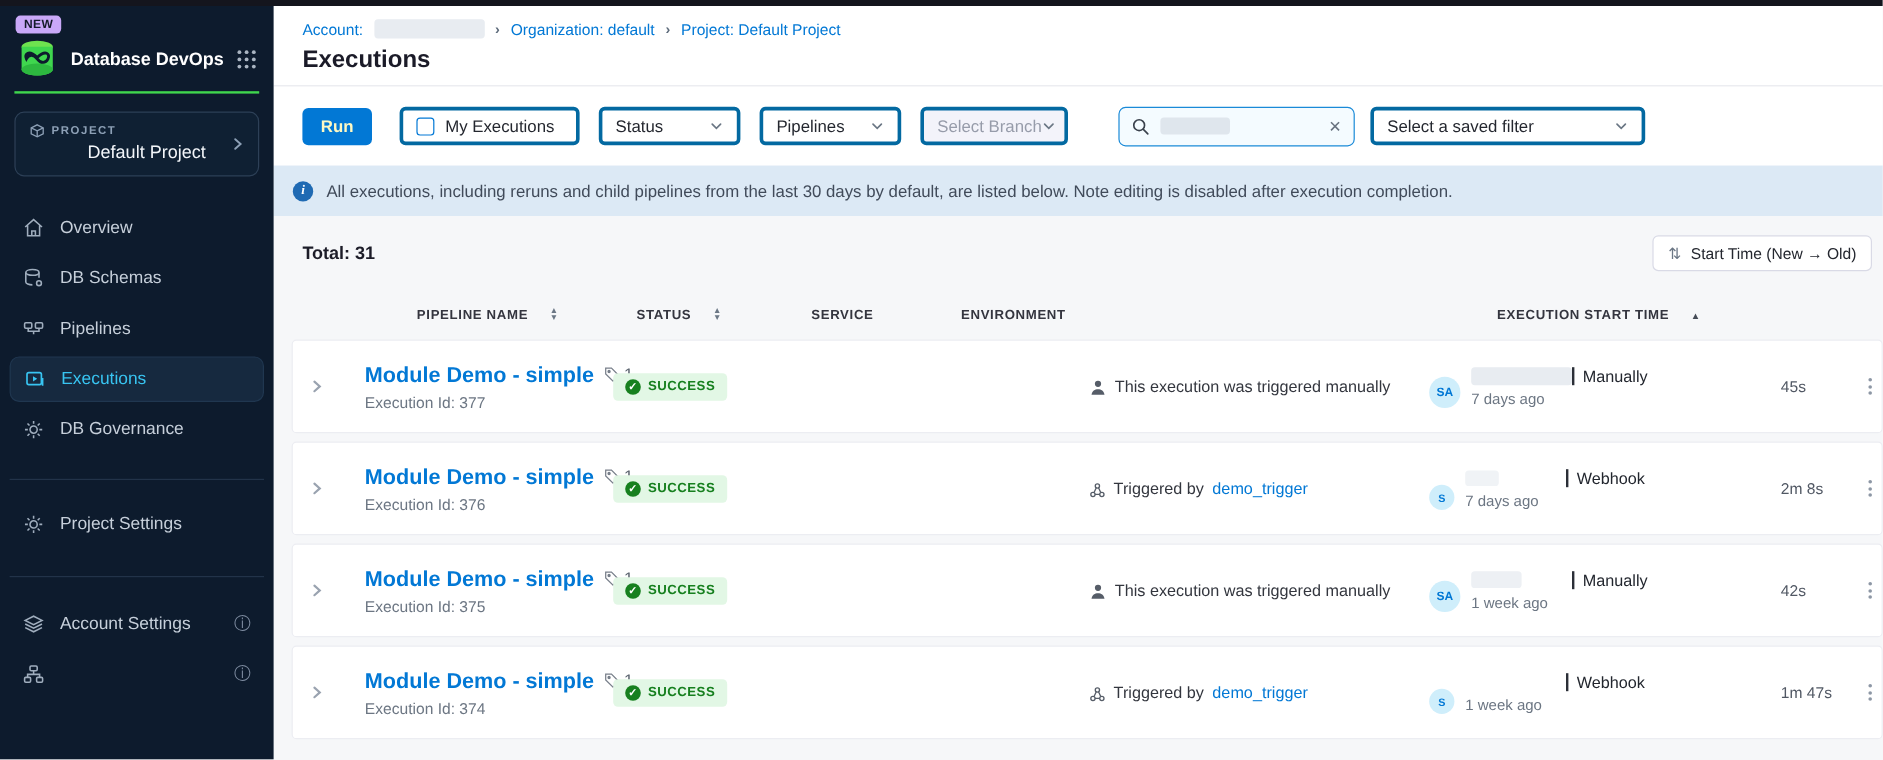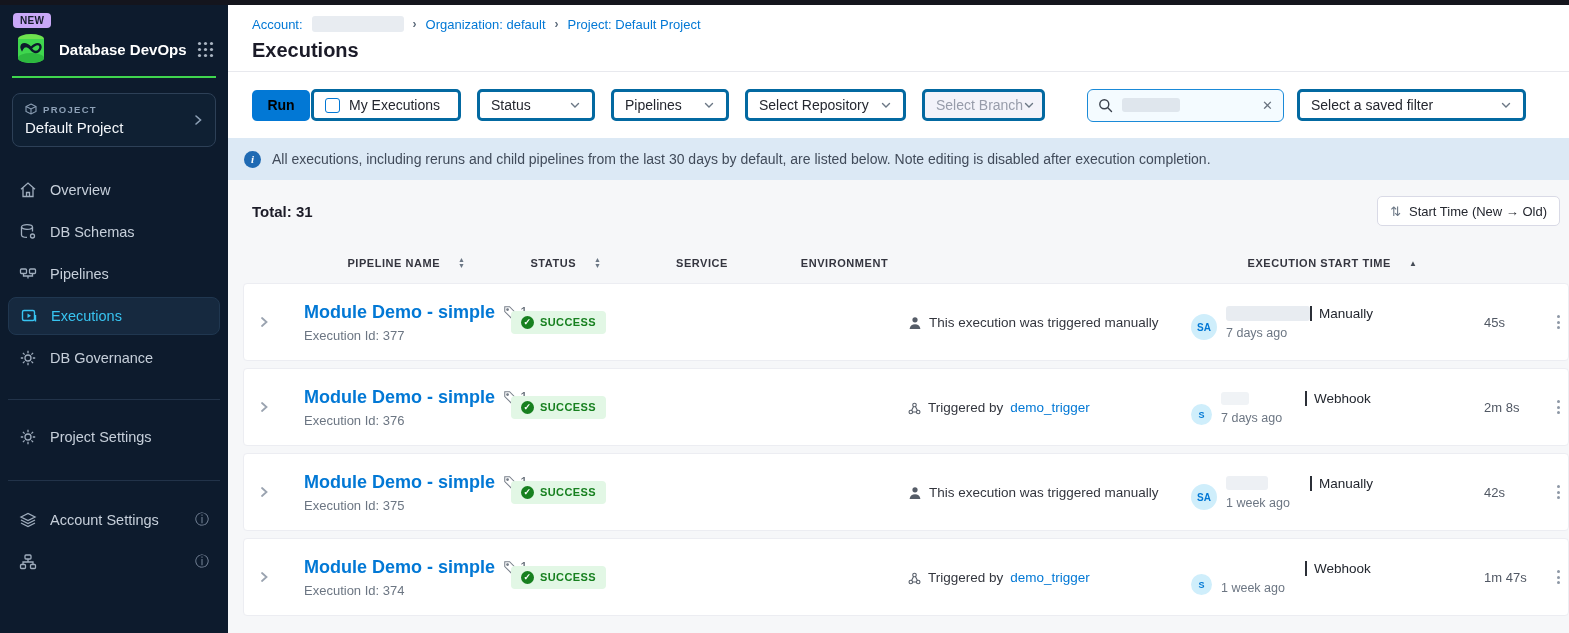--- a/index.html
+++ b/index.html
@@ -11,21 +11,21 @@
   
   .sidebar { width:228px; min-width:228px; height:633px; background:#0d1b2d; color:#c6cfda; display:flex; flex-direction:column; position:relative; z-index:10; }
   .brand-wrap { padding:10px 14px 0 13px; }
   .new-badge { display:inline-block; background:#c9a8f8; color:#141b2a; font-size:10px; font-weight:700; padding:2px 7px; border-radius:4px; letter-spacing:.3px; }
   .brand { display:flex; align-items:center; gap:10px; margin-top:5px; }
   .brand-title { color:#ffffff; font-weight:700; font-size:15px; white-space:nowrap; }
   .grid-icon { margin-left:auto; color:#aab5c2; display:flex; }
   .green-rule { height:2px; background:#3fd64e; margin:11px 12px 0 12px; }
   .project-card { margin:15px 12px 0 12px; border:1px solid #2d4057; border-radius:8px; padding:9px 12px 10px 12px; position:relative; cursor:pointer; background:#0f2033; }
   .kicker { display:flex; align-items:center; gap:6px; font-size:9.5px; font-weight:700; letter-spacing:1.3px; color:#8da0b6; }
-  .project-name { color:#f3f6fa; font-size:15px; margin-top:4px; }
+  .project-name { color:#f3f6fa; font-size:15px; margin-top:4px;margin-left:48px; }
   .proj-chev { position:absolute; right:10px; top:50%; transform:translateY(-50%); color:#8da0b6; display:flex; }
   .nav { margin-top:24px; padding:0 8px; }
   .nav-item { display:flex; align-items:center; gap:13px; padding:0 11px; height:38px; margin-bottom:4px; border-radius:8px; font-size:14.5px; color:#c6cfda; cursor:pointer; }
   .nav-item .nicon { display:flex; color:#9fadbd; }
   .nav-item.active { background:#16293f; border:1px solid #203750; color:#38c4f1; }
   .nav-item.active .nicon { color:#38c4f1; }
   .side-divider { height:1px; background:#223349; margin:14px 8px 14px 8px; }
   .info-glyph { margin-left:auto; color:#7e8ca0; font-size:14px; }
   .nav-bottom { margin-top:6px; }
 
@@ -34,21 +34,21 @@
 
   .page-header { background:#ffffff; padding:16px 0 0 24px; height:71px; }
   .breadcrumb { display:flex; align-items:center; gap:9px; font-size:13px; }
   .crumb { color:#0278d5; cursor:pointer; }
   .crumb-sep { color:#5d6b7b; font-size:12px; font-weight:700; }
   .redact { background:#e8ecf1; border-radius:3px; display:inline-block; }
   .redact.bc { width:92px; height:16px; }
   .page-title { font-size:20px; font-weight:700; color:#1b1b28; margin-top:7px; }
 
   .toolbar { background:#ffffff; border-top:1px solid #e8e9ee; height:67px; display:flex; align-items:center; padding-left:24px; }
-  .btn-run { width:58px; height:31px; background:#0278d5; color:#000000; border-radius:5px; display:flex; align-items:center; justify-content:center; font-size:14px; font-weight:700; cursor:pointer; margin-right:1px; }
+  .btn-run { width:58px; height:31px; background:#0278d5; color:#fef9c3; border-radius:5px; display:flex; align-items:center; justify-content:center; font-size:14px; font-weight:700; cursor:pointer; margin-right:23px; }
   .control { height:32px; border:3px solid #0369a1; border-radius:5px; background:#fff; display:flex; align-items:center; padding:0 11px; font-size:14px; color:#24272f; margin-right:16px; cursor:pointer; white-space:nowrap; }
   .control .chevdown { color:#6b7785; margin-left:auto; display:flex; }
   .w-myexec { width:150px; gap:9px; }
   .w-status { width:118px; }
   .w-pipelines { width:118px; }
   .w-repo { width:161px; }
   .w-branch { width:123px; background:#f3f3fa; color:#979caa; }
   .checkbox { width:15px; height:15px; border:1.5px solid #0278d5; border-radius:3px; background:#fff; }
   .search-box { width:197px; height:33px; border:1.5px solid #1a8ad8; border-radius:6px; background:#f4fbff; display:flex; align-items:center; padding:0 10px; gap:9px; margin-left:26px; margin-right:13px; cursor:text; }
   .search-box .redact.sr { width:58px; height:14px; background:#dfe6ed; }
@@ -274,28 +274,20 @@
         </span>
       </div>
       <div class="control w-pipelines">
         <span>Pipelines</span>
         <span class="chevdown">
           <svg width="12" height="12" viewBox="0 0 12 12" fill="none" stroke="currentColor" stroke-width="1.4" stroke-linecap="round">
               <path d="M2.5 4.5 6 8l3.5-3.5"></path>
             </svg>
         </span>
       </div>
-      <div class="control w-repo">
-        <span>Select Repository</span>
-        <span class="chevdown">
-          <svg width="12" height="12" viewBox="0 0 12 12" fill="none" stroke="currentColor" stroke-width="1.4" stroke-linecap="round">
-              <path d="M2.5 4.5 6 8l3.5-3.5"></path>
-            </svg>
-        </span>
-      </div>
       <div class="control w-branch">
         <span>Select Branch</span>
         <span class="chevdown">
           <svg width="12" height="12" viewBox="0 0 12 12" fill="none" stroke="currentColor" stroke-width="1.4" stroke-linecap="round">
               <path d="M2.5 4.5 6 8l3.5-3.5"></path>
             </svg>
         </span>
       </div>
       <div class="search-box">
         <span style="display:flex;color:#3a414c;">

